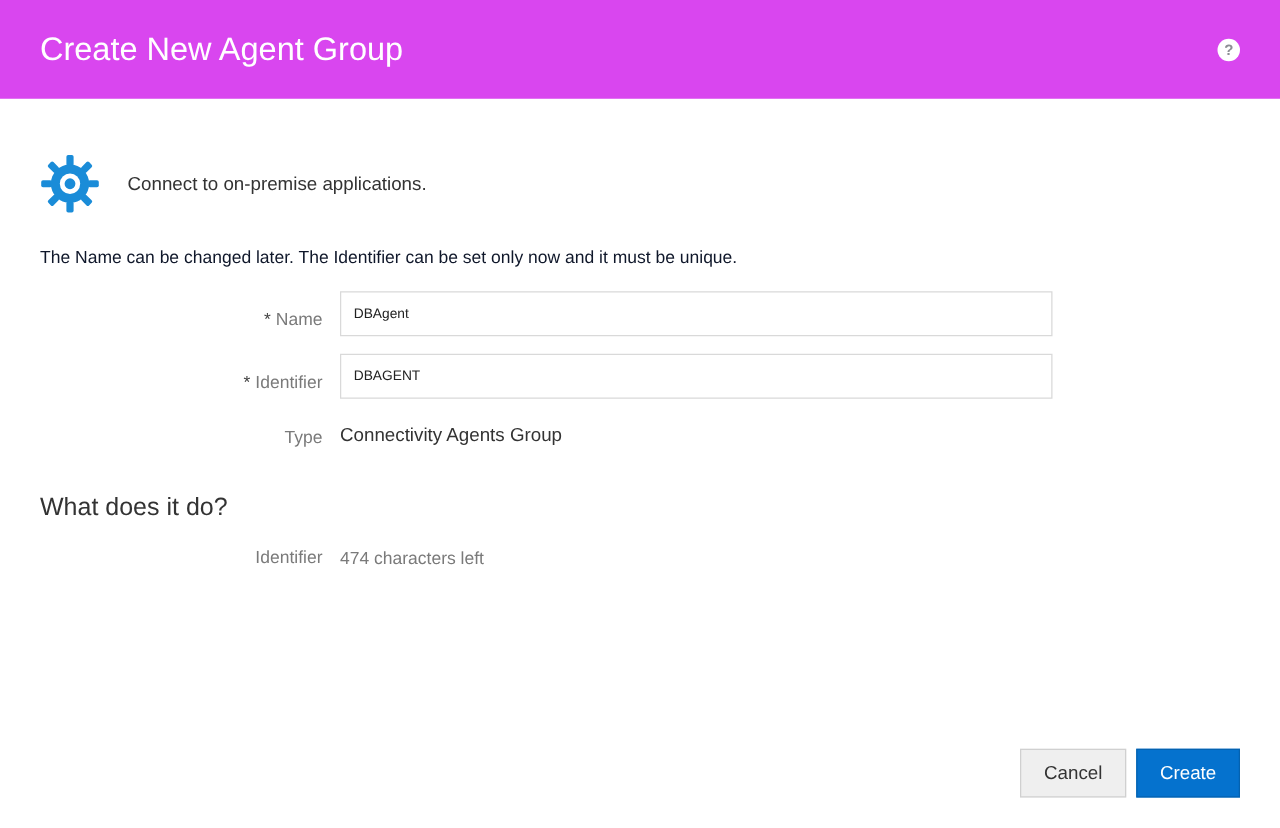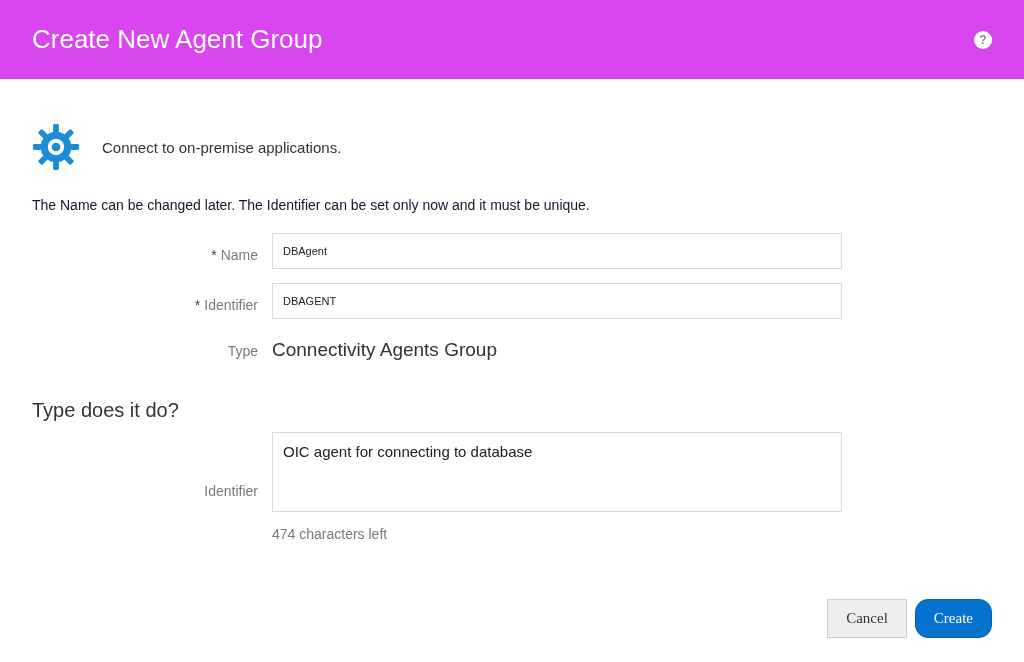--- a/index.html
+++ b/index.html
@@ -93,21 +93,21 @@
       width: 100%;
       height: 36px;
       padding: 6px 10px;
       font-size: 11px;
       color: #222;
       border: 1px solid #d9d9d9;
       background: #fff;
       outline: none;
     }
     .static-value {
-      font-size: 19px;
+      font-size: 15px;
       color: #333;
       padding-top: 6px;
     }
     .textarea {
       width: 100%;
       height: 80px;
       padding: 10px;
       font-size: 15px;
       color: #222;
       border: 1px solid #d9d9d9;
@@ -123,39 +123,37 @@
     }
     .section-gap {
       height: 24px;
     }
     .footer {
       position: absolute;
       bottom: 24px;
       right: 32px;
       display: flex;
       gap: 8px;
-      font-family: Liberation Serif, serif;
     }
     .btn {
       padding: 10px 18px;
       font-size: 15px;
       border: 1px solid transparent;
       cursor: pointer;
       font-family: inherit;
     }
     .btn-cancel {
       background: #efefef;
       color: #333;
       border-color: #d0d0d0;
     }
     .btn-create {
       background: #0572ce;
       color: #fff;
       border-color: #0462b0;
-      border-radius: 13px;
     }
   </style>
 </head>
 <body>
 
 <div class="header">
   <div class="header-title">Create New Agent Group</div>
   <div class="help-icon">?</div>
 </div>
 
@@ -208,28 +206,27 @@
     <div class="form-label-col">
       <span>Type</span>
     </div>
     <div class="form-input-col">
       <div class="static-value">Connectivity Agents Group</div>
     </div>
   </div>
 
   <div class="section-gap"></div>
 
-  <div class="section-title">Type does it do?</div>
+  <div class="section-title">What does it do?</div>
 
   <div class="form-row">
     <div class="form-label-col">
       <span>Identifier</span>
     </div>
     <div class="form-input-col">
-      <textarea class="textarea" style="">OIC agent for connecting to database</textarea>
       <div class="chars-left">474 characters left</div>
     </div>
   </div>
 
 </div>
 
 <div class="footer">
   <button class="btn btn-cancel">Cancel</button>
   <button class="btn btn-create">Create</button>
 </div>

